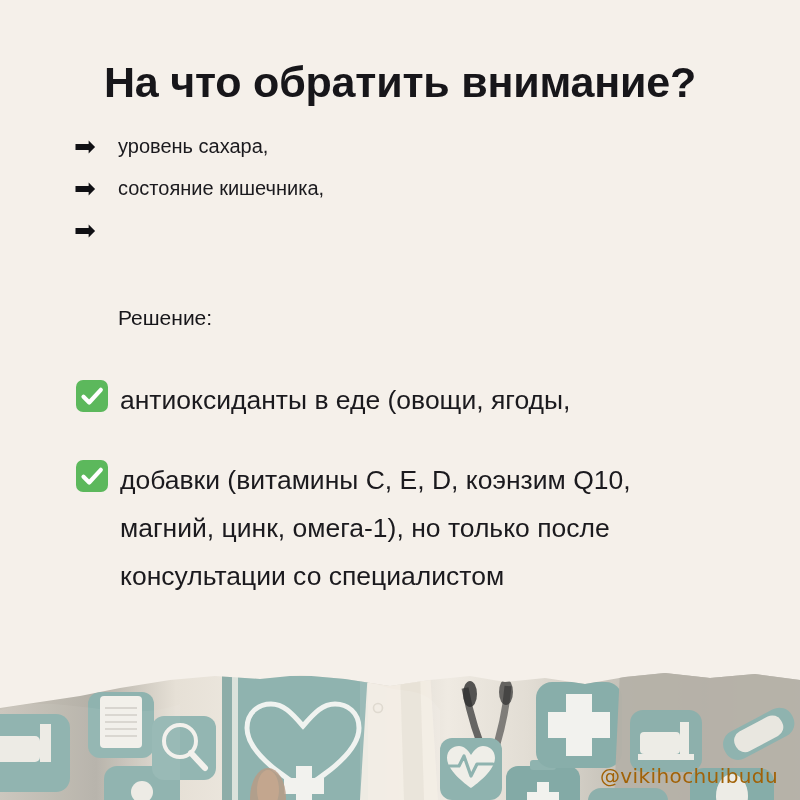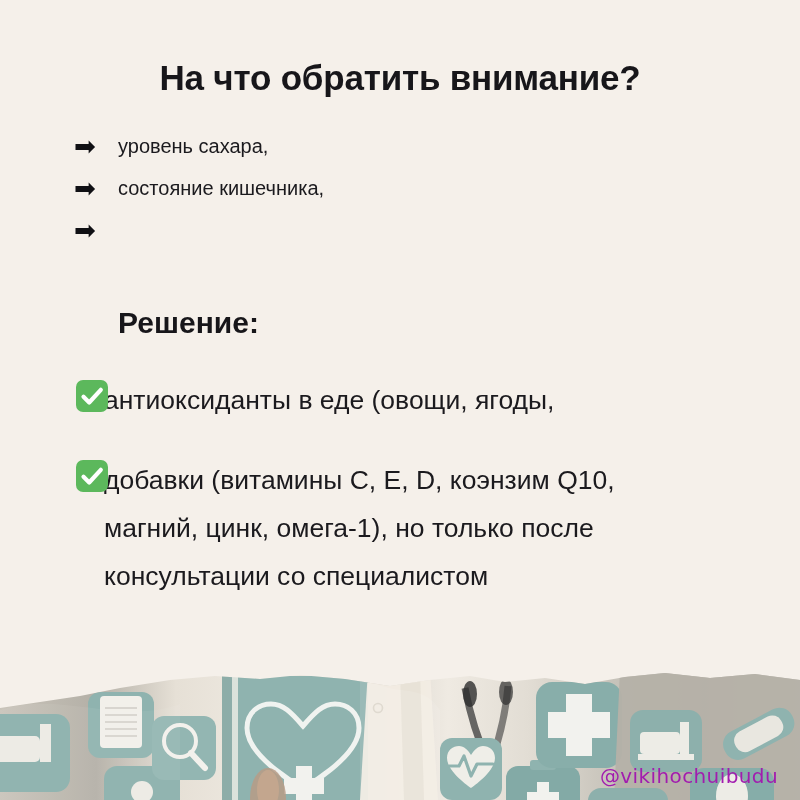--- a/index.html
+++ b/index.html
@@ -23,21 +23,21 @@
     overflow: hidden;
   }
 
   
   #title {
     position: absolute;
     left: 0;
     right: 0;
     top: 58px;
     text-align: center;
-    font-size: 35px;
+    font-size: 43px;
     font-weight: bold;
     color: #17161a;
     letter-spacing: -0.2px;
   }
 
   
   #arrow-list {
     position: absolute;
     left: 74px;
     top: 126px;
@@ -61,22 +61,22 @@
     line-height: 40px;
     color: #1b1a1e;
     white-space: nowrap;
   }
 
   
   #solution-heading {
     position: absolute;
     left: 118px;
     top: 306px;
-    font-size: 30px;
-    font-weight: bold;
+    font-size: 21px;
+    font-weight: normal;
     color: #17161a;
   }
 
   
   #check-list {
     position: absolute;
     left: 76px;
     top: 376px;
     width: 690px;
   }
@@ -92,21 +92,21 @@
     height: 32px;
     border-radius: 7px;
     background: #5cb85c;
   }
   .check-box svg {
     display: block;
     width: 32px;
     height: 32px;
   }
   .check-text {
-    margin-left: 28px;
+    margin-left: 44px;
     font-size: 26.5px;
     line-height: 48px;
     color: #1b1a1e;
   }
   .check-text .ln {
     display: block;
     white-space: nowrap;
   }
 
   
@@ -121,21 +121,21 @@
   #photo-band svg {
     display: block;
     width: 800px;
     height: 130px;
   }
   #handle {
     position: absolute;
     right: 22px;
     bottom: 12px;
     font-size: 20px;
-    color: #a21caf;
+    color: #a16207;
     font-family: "DejaVu Sans", sans-serif;
     letter-spacing: 0.4px;
   }
 </style>
 </head>
 <body>
 
 <div id="card">
 
   <div id="title">На что обратить внимание?</div>

